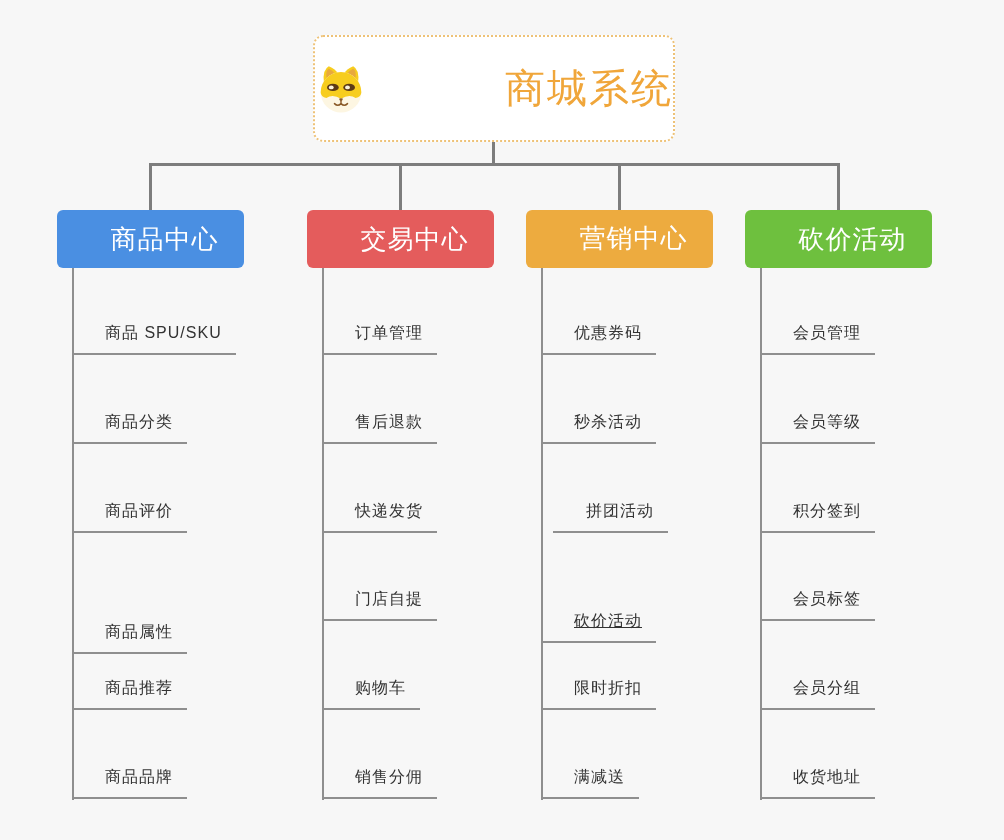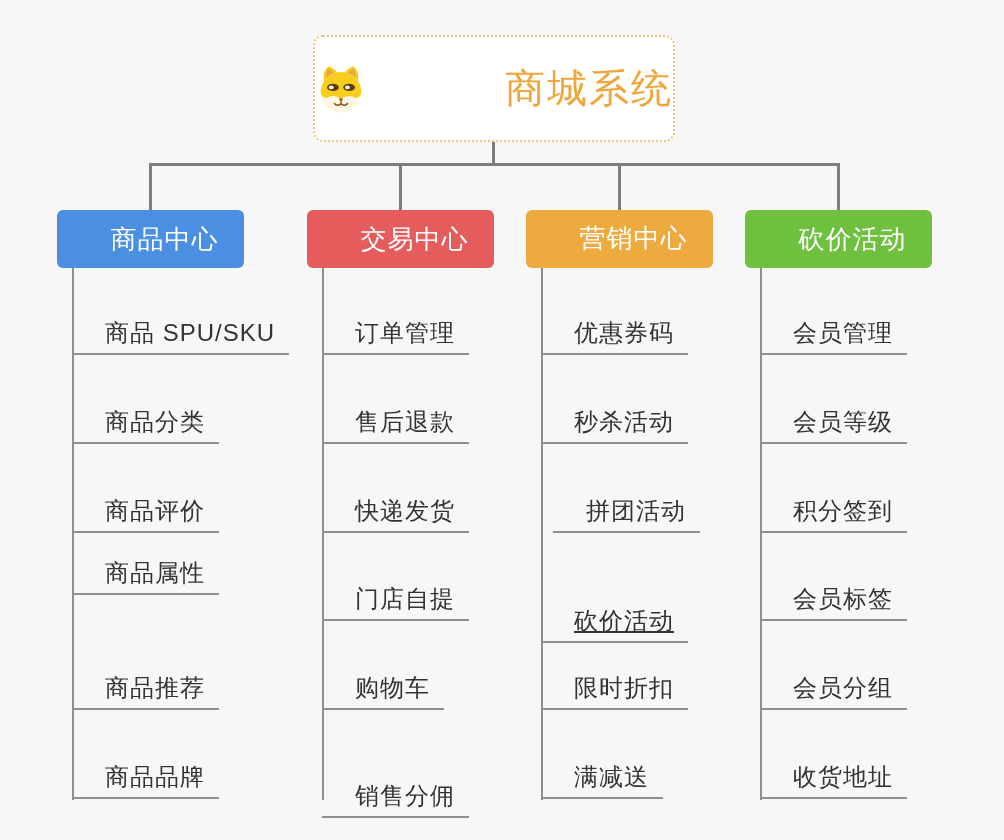--- a/index.html
+++ b/index.html
@@ -49,21 +49,21 @@
     line-height: 58px;
     text-align: center;
     padding-left: 28px;
   }
 
   
   .leaf-item {
     position: absolute;
     display: inline-block;
     white-space: nowrap;
-    font-size: 24px;
+    font-size: 16px;
     letter-spacing: 1px;
     line-height: 31px;
     color: #333333;
     padding: 0 14px 5px 33px;
     border-bottom: 2px solid #8f8f8f;
   }
 </style>
 </head>
 <body>
 
@@ -97,32 +97,32 @@
     <span class="root-title">商城系统</span>
   </div>
 
   <div id="branches">
       <div class="cline" style="left: 149px; top: 163px; width: 3px; height: 47px;"></div>
       <div class="branch-header" style="left: 57px; background: rgb(74, 143, 226);">商品中心</div>
       <div class="cline thin" style="left: 72px; top: 268px; width: 2px; height: 532px;"></div>
       <div class="leaf-item" style="left: 72px; top: 317px;">商品 SPU/SKU</div>
       <div class="leaf-item" style="left: 72px; top: 406px;">商品分类</div>
       <div class="leaf-item" style="left: 72px; top: 495px;">商品评价</div>
-      <div class="leaf-item" style="left: 72px; top: 557px;">商品属性</div>
+      <div class="leaf-item" style="left: 72px; top: 616px;">商品属性</div>
       <div class="leaf-item" style="left: 72px; top: 672px;">商品推荐</div>
       <div class="leaf-item" style="left: 72px; top: 761px;">商品品牌</div>
       <div class="cline" style="left: 399px; top: 163px; width: 3px; height: 47px;"></div>
       <div class="branch-header" style="left: 307px; background: rgb(228, 92, 92);">交易中心</div>
       <div class="cline thin" style="left: 322px; top: 268px; width: 2px; height: 532px;"></div>
       <div class="leaf-item" style="left: 322px; top: 317px;">订单管理</div>
       <div class="leaf-item" style="left: 322px; top: 406px;">售后退款</div>
       <div class="leaf-item" style="left: 322px; top: 495px;">快递发货</div>
       <div class="leaf-item" style="left: 322px; top: 583px;">门店自提</div>
       <div class="leaf-item" style="left: 322px; top: 672px;">购物车</div>
-      <div class="leaf-item" style="left: 322px; top: 780px;">销售分佣</div>
+      <div class="leaf-item" style="left: 322px; top: 761px;">销售分佣</div>
       <div class="cline" style="left: 618px; top: 163px; width: 3px; height: 47px;"></div>
       <div class="branch-header" style="left: 526px; background: rgb(237, 171, 63); font-family: Liberation Serif, serif;">营销中心</div>
       <div class="cline thin" style="left: 541px; top: 268px; width: 2px; height: 532px;"></div>
       <div class="leaf-item" style="left: 541px; top: 317px;">优惠券码</div>
       <div class="leaf-item" style="left: 541px; top: 406px;">秒杀活动</div>
       <div class="leaf-item" style="left: 541px; top: 495px; margin-left: 12px;">拼团活动</div>
       <div class="leaf-item" style="left: 541px; top: 605px; text-decoration: underline;">砍价活动</div>
       <div class="leaf-item" style="left: 541px; top: 672px;">限时折扣</div>
       <div class="leaf-item" style="left: 541px; top: 761px;">满减送</div>
       <div class="cline" style="left: 837px; top: 163px; width: 3px; height: 47px;"></div>

